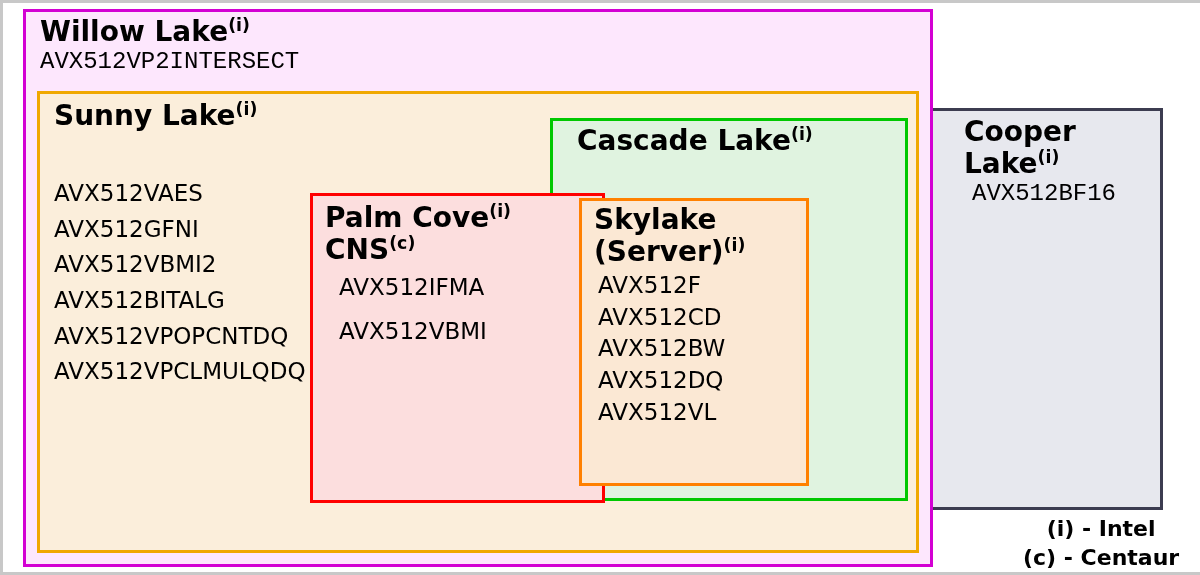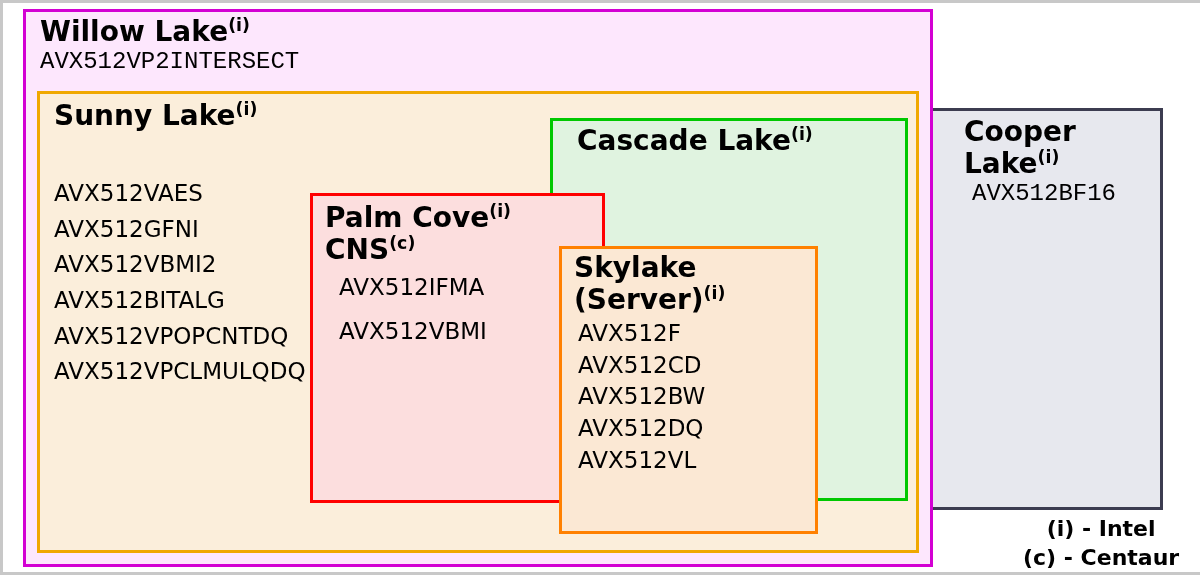--- a/index.html
+++ b/index.html
@@ -104,21 +104,21 @@
     <div class="title">
       <span>CNS</span><span class="sup">(c)</span>
     </div>
     <div class="features" style="margin-left:14px; line-height:1.9;">
       <div>AVX512IFMA</div>
       <div>AVX512VBMI</div>
     </div>
   </div>
 </div>
 
-<div class="box skylake" style="left:556px; top:195px; width:259px; height:288px; z-index:6;margin-top:48px;">
+<div class="box skylake" style="left:576px; top:195px; width:230px; height:288px; z-index:6;">
   <div style="padding:4px 12px;">
     <div class="title">Skylake</div>
     <div class="title">
       <span>(Server)</span><span class="sup">(i)</span>
     </div>
     <div class="features" style="margin-top:2px; line-height:1.38; margin-left:4px;">
       <div>AVX512F</div>
       <div>AVX512CD</div>
       <div>AVX512BW</div>
       <div>AVX512DQ</div>

